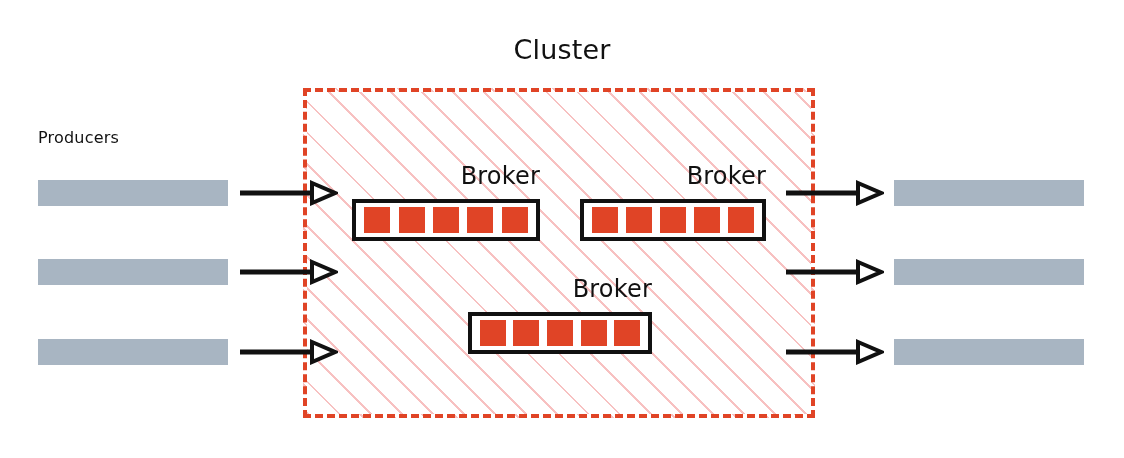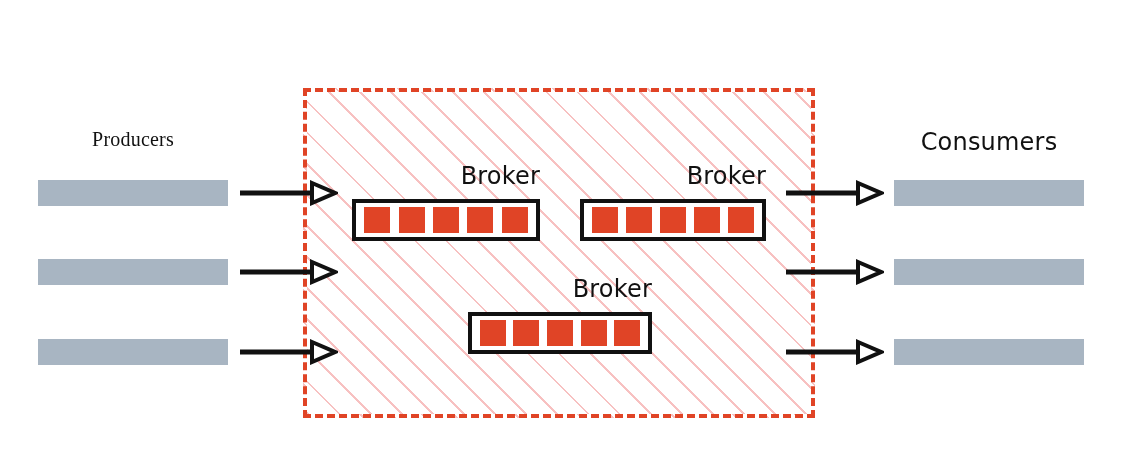--- a/index.html
+++ b/index.html
@@ -30,23 +30,21 @@
     left: 0;
     top: 34px;
     width: 1124px;
     text-align: center;
     font-size: 27px;
   }
   .label-producers {
     left: 38px;
     top: 128px;
     width: 190px;
-    text-align: center;
-    font-size: 20px;
-    font-family: Liberation Serif, serif;
+    font-size: 16px;
   }
   .label-consumers {
     left: 894px;
     top: 128px;
     width: 190px;
     text-align: center;
     font-size: 24px;
   }
   .label-broker {
     font-size: 24px;
@@ -117,26 +115,26 @@
   .arrow-row-1 { top: 180px; }
   .arrow-row-2 { top: 259px; }
   .arrow-row-3 { top: 339px; }
   .arrow svg { display: block; }
 </style>
 </head>
 <body>
 
 <div id="canvas">
 
+  <div class="label label-cluster">Cluster</div>
 
   <div class="cluster-box"></div>
 
   <div class="label label-producers">Producers</div>
 
-  <div class="label label-consumers">Consumers</div>
 
   <div class="bar bar-producer bar-row-1"></div>
   <div class="bar bar-producer bar-row-2"></div>
   <div class="bar bar-producer bar-row-3"></div>
 
   <div class="bar bar-consumer bar-row-1"></div>
   <div class="bar bar-consumer bar-row-2"></div>
   <div class="bar bar-consumer bar-row-3"></div>
 
   <div class="arrow arrow-in arrow-row-1">

